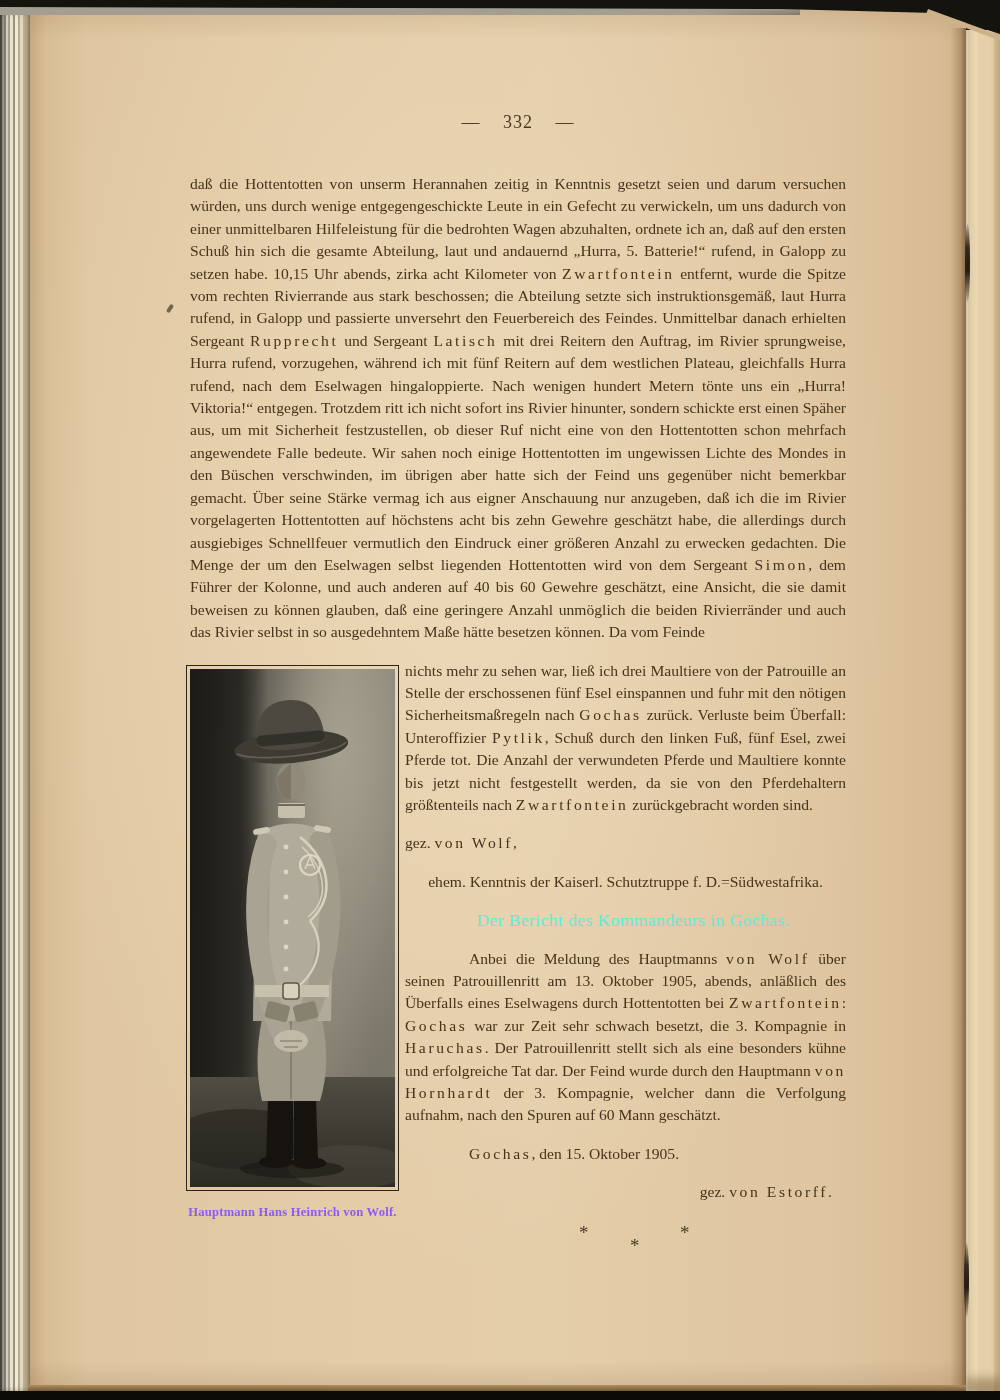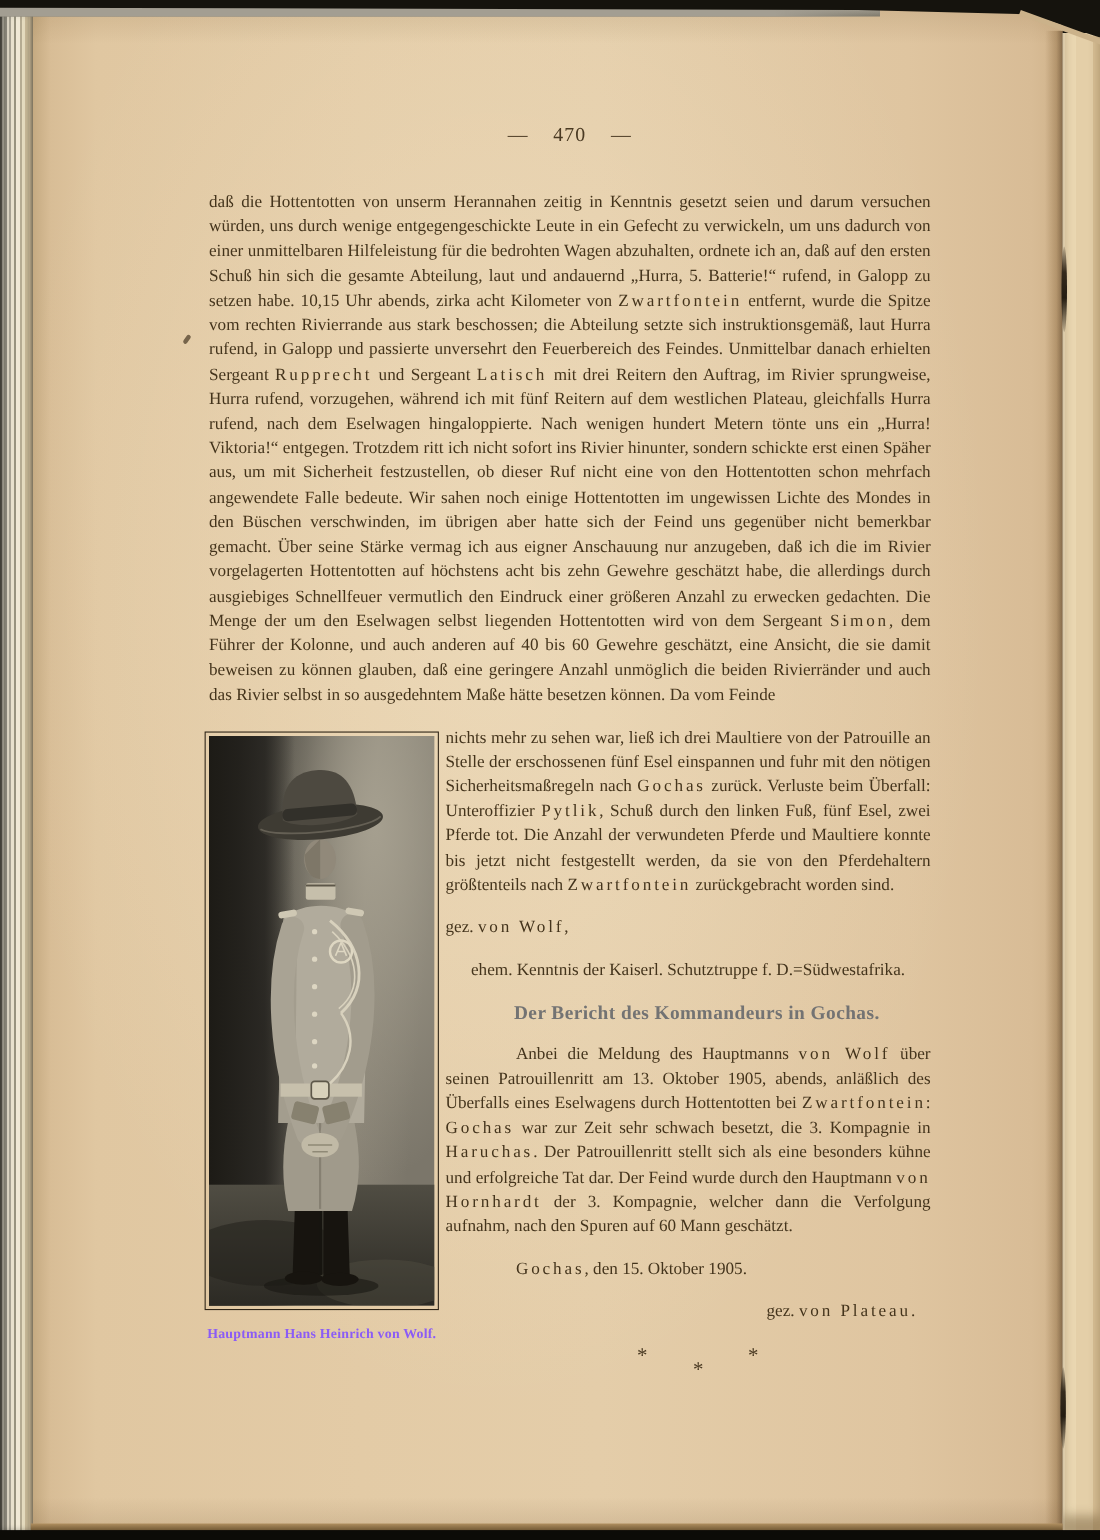--- a/index.html
+++ b/index.html
@@ -51,21 +51,21 @@
 
   figure.photo-fig{float:left;width:213px;margin:5px 6px 0 12px;padding:0;}
   .photo-frame{border:1px solid #2f2517;padding:3px;width:205px;background:rgba(0,0,0,0);}
   .photo-frame svg{display:block;}
   figcaption{margin:10px 0 0 -9px;width:231px;text-align:center;font-weight:bold;
     font-size:12.6px;letter-spacing:.2px;color:#8b5cf6;}
 
   .sig1{margin-top:9px;}
   .sig2{text-align:center;}
   h3.report-heading{margin:13px 0 7px 0;text-align:center;font-size:17.6px;
-    font-weight:bold;color:#737373;letter-spacing:.4px;}
+    font-weight:normal;color:#5eead4;letter-spacing:.4px;}
   .para2{text-indent:64px;}
   .dateline{text-indent:64px;}
   .sig3{text-align:right;padding-right:14px;}
   .stars{position:relative;height:40px;margin-top:8px;}
   .stars span{position:absolute;font-size:19px;color:#4a3a23;}
   .stars .st1{left:405px;top:2px;}
   .stars .st2{left:506px;top:2px;}
   .stars .st3{left:456px;top:15px;}
   .clear{clear:both;}
 </style>
@@ -81,21 +81,21 @@
   <div class="slit s1"></div>
   <div class="slit s2"></div>
   <div class="top-grayband"></div>
   <div class="top-black"></div>
   <div class="wedge"></div>
   <div class="bottom-edge"></div>
   <div class="bottom-black"></div>
   <div class="speck"></div>
 
   <div class="content">
-    <div class="pagenum">— 470 —</div>
+    <div class="pagenum">— 332 —</div>
 
     <div class="body-flow">
       <p class="para1"><span>daß die Hottentotten von unserm Herannahen zeitig in Kenntnis gesetzt seien und darum versuchen würden, uns durch wenige entgegengeschickte Leute in ein Gefecht zu verwickeln, um uns dadurch von einer unmittelbaren Hilfeleistung für die bedrohten Wagen abzuhalten, ordnete ich an, daß auf den ersten Schuß hin sich die gesamte Abteilung, laut und andauernd „Hurra, 5. Batterie!“ rufend, in Galopp zu setzen habe. 10,15 Uhr abends, zirka acht Kilometer von </span><span class="sperr">Zwartfontein</span><span> entfernt, wurde die Spitze vom rechten Rivierrande aus stark beschossen; die Abteilung setzte sich instruktionsgemäß, laut Hurra rufend, in Galopp und passierte unversehrt den Feuerbereich des Feindes. Unmittelbar danach erhielten Sergeant </span><span class="sperr">Rupprecht</span><span> und Sergeant </span><span class="sperr">Latisch</span><span> mit drei Reitern den Auftrag, im Rivier sprungweise, Hurra rufend, vorzugehen, während ich mit fünf Reitern auf dem westlichen Plateau, gleichfalls Hurra rufend, nach dem Eselwagen hingaloppierte. Nach wenigen hundert Metern tönte uns ein „Hurra! Viktoria!“ entgegen. Trotzdem ritt ich nicht sofort ins Rivier hinunter, sondern schickte erst einen Späher aus, um mit Sicherheit festzustellen, ob dieser Ruf nicht eine von den Hottentotten schon mehrfach angewendete Falle bedeute. Wir sahen noch einige Hottentotten im ungewissen Lichte des Mondes in den Büschen verschwinden, im übrigen aber hatte sich der Feind uns gegenüber nicht bemerkbar gemacht. Über seine Stärke vermag ich aus eigner Anschauung nur anzugeben, daß ich die im Rivier vorgelagerten Hottentotten auf höchstens acht bis zehn Gewehre geschätzt habe, die allerdings durch ausgiebiges Schnellfeuer vermutlich den Eindruck einer größeren Anzahl zu erwecken gedachten. Die Menge der um den Eselwagen selbst liegenden Hottentotten wird von dem Sergeant </span><span class="sperr">Simon</span><span>, dem Führer der Kolonne, und auch anderen auf 40 bis 60 Gewehre geschätzt, eine Ansicht, die sie damit beweisen zu können glauben, daß eine geringere Anzahl unmöglich die beiden Rivierränder und auch das Rivier selbst in so ausgedehntem Maße hätte besetzen können. Da vom Feinde</span></p>
 
       <div class="lower">
         <figure class="photo-fig">
           <div class="photo-frame">
             <svg width="205" height="518" viewBox="0 0 205 518" xmlns="http://www.w3.org/2000/svg">
               <defs>
                 <linearGradient id="bgG" x1="0" y1="0" x2="1" y2="0.22">
@@ -186,21 +186,21 @@
           <figcaption>Hauptmann Hans Heinrich von Wolf.</figcaption>
         </figure>
 
         <p class="para-wrap"><span>nichts mehr zu sehen war, ließ ich drei Maultiere von der Patrouille an Stelle der erschossenen fünf Esel einspannen und fuhr mit den nötigen Sicherheitsmaßregeln nach </span><span class="sperr">Gochas</span><span> zurück. Verluste beim Überfall: Unteroffizier </span><span class="sperr">Pytlik</span><span>, Schuß durch den linken Fuß, fünf Esel, zwei Pferde tot. Die Anzahl der verwundeten Pferde und Maultiere konnte bis jetzt nicht festgestellt werden, da sie von den Pferdehaltern größtenteils nach </span><span class="sperr">Zwartfontein</span><span> zurückgebracht worden sind.</span></p>
         <p class="sig1"><span>gez. </span><span class="sperr">von Wolf</span><span>,</span></p>
         <p class="sig2">ehem. Kenntnis der Kaiserl. Schutztruppe f. D.=Südwestafrika.</p>
 
         <h3 class="report-heading">Der Bericht des Kommandeurs in Gochas.</h3>
         <p class="para2"><span>Anbei die Meldung des Hauptmanns </span><span class="sperr">von Wolf</span><span> über seinen Patrouillenritt am 13. Oktober 1905, abends, anläßlich des Überfalls eines Eselwagens durch Hottentotten bei </span><span class="sperr">Zwartfontein</span><span>: </span><span class="sperr">Gochas</span><span> war zur Zeit sehr schwach besetzt, die 3. Kompagnie in </span><span class="sperr">Haruchas</span><span>. Der Patrouillenritt stellt sich als eine besonders kühne und erfolgreiche Tat dar. Der Feind wurde durch den Hauptmann </span><span class="sperr">von Hornhardt</span><span> der 3. Kompagnie, welcher dann die Verfolgung aufnahm, nach den Spuren auf 60 Mann geschätzt.</span></p>
         <p class="dateline"><span class="sperr">Gochas</span><span>, den 15. Oktober 1905.</span></p>
-        <p class="sig3"><span>gez. </span><span class="sperr">von Plateau</span><span>.</span></p>
+        <p class="sig3"><span>gez. </span><span class="sperr">von Estorff</span><span>.</span></p>
 
         <div class="stars">
           <span class="st1">*</span>
           <span class="st2">*</span>
           <span class="st3">*</span>
         </div>
       </div>
       <div class="clear"></div>
     </div>
   </div>

